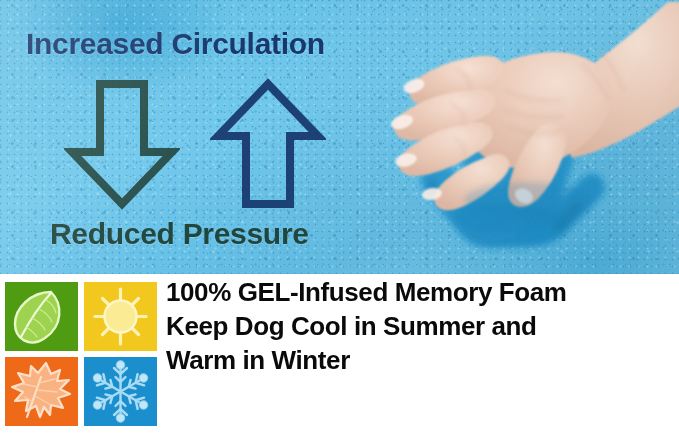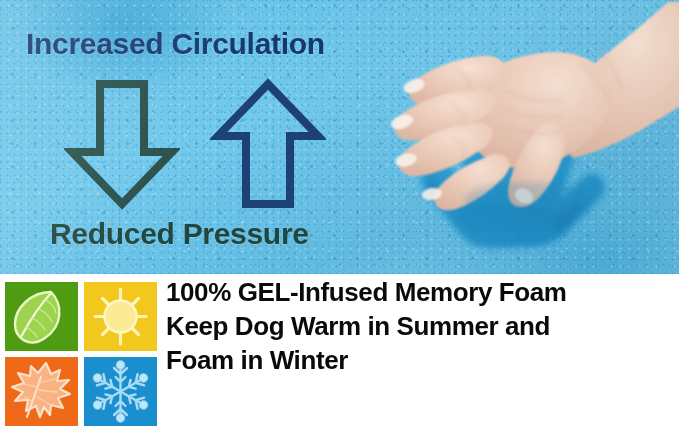--- a/index.html
+++ b/index.html
@@ -272,16 +272,16 @@
           <circle cx="59.5" cy="21" r="4.2"></circle>
           <circle cx="13.5" cy="48" r="4.2"></circle>
           <circle cx="59.5" cy="48" r="4.2"></circle>
         </g>
       </svg>
     </div>
   </div>
 
   <div id="product-copy">
     <span class="ln">100% GEL-Infused Memory Foam</span>
-    <span class="ln">Keep Dog Warm in Summer and</span>
-    <span class="ln">Foam in Winter</span>
+    <span class="ln">Keep Dog Cool in Summer and</span>
+    <span class="ln">Warm in Winter</span>
   </div>
 </div>
 
 </body></html>

